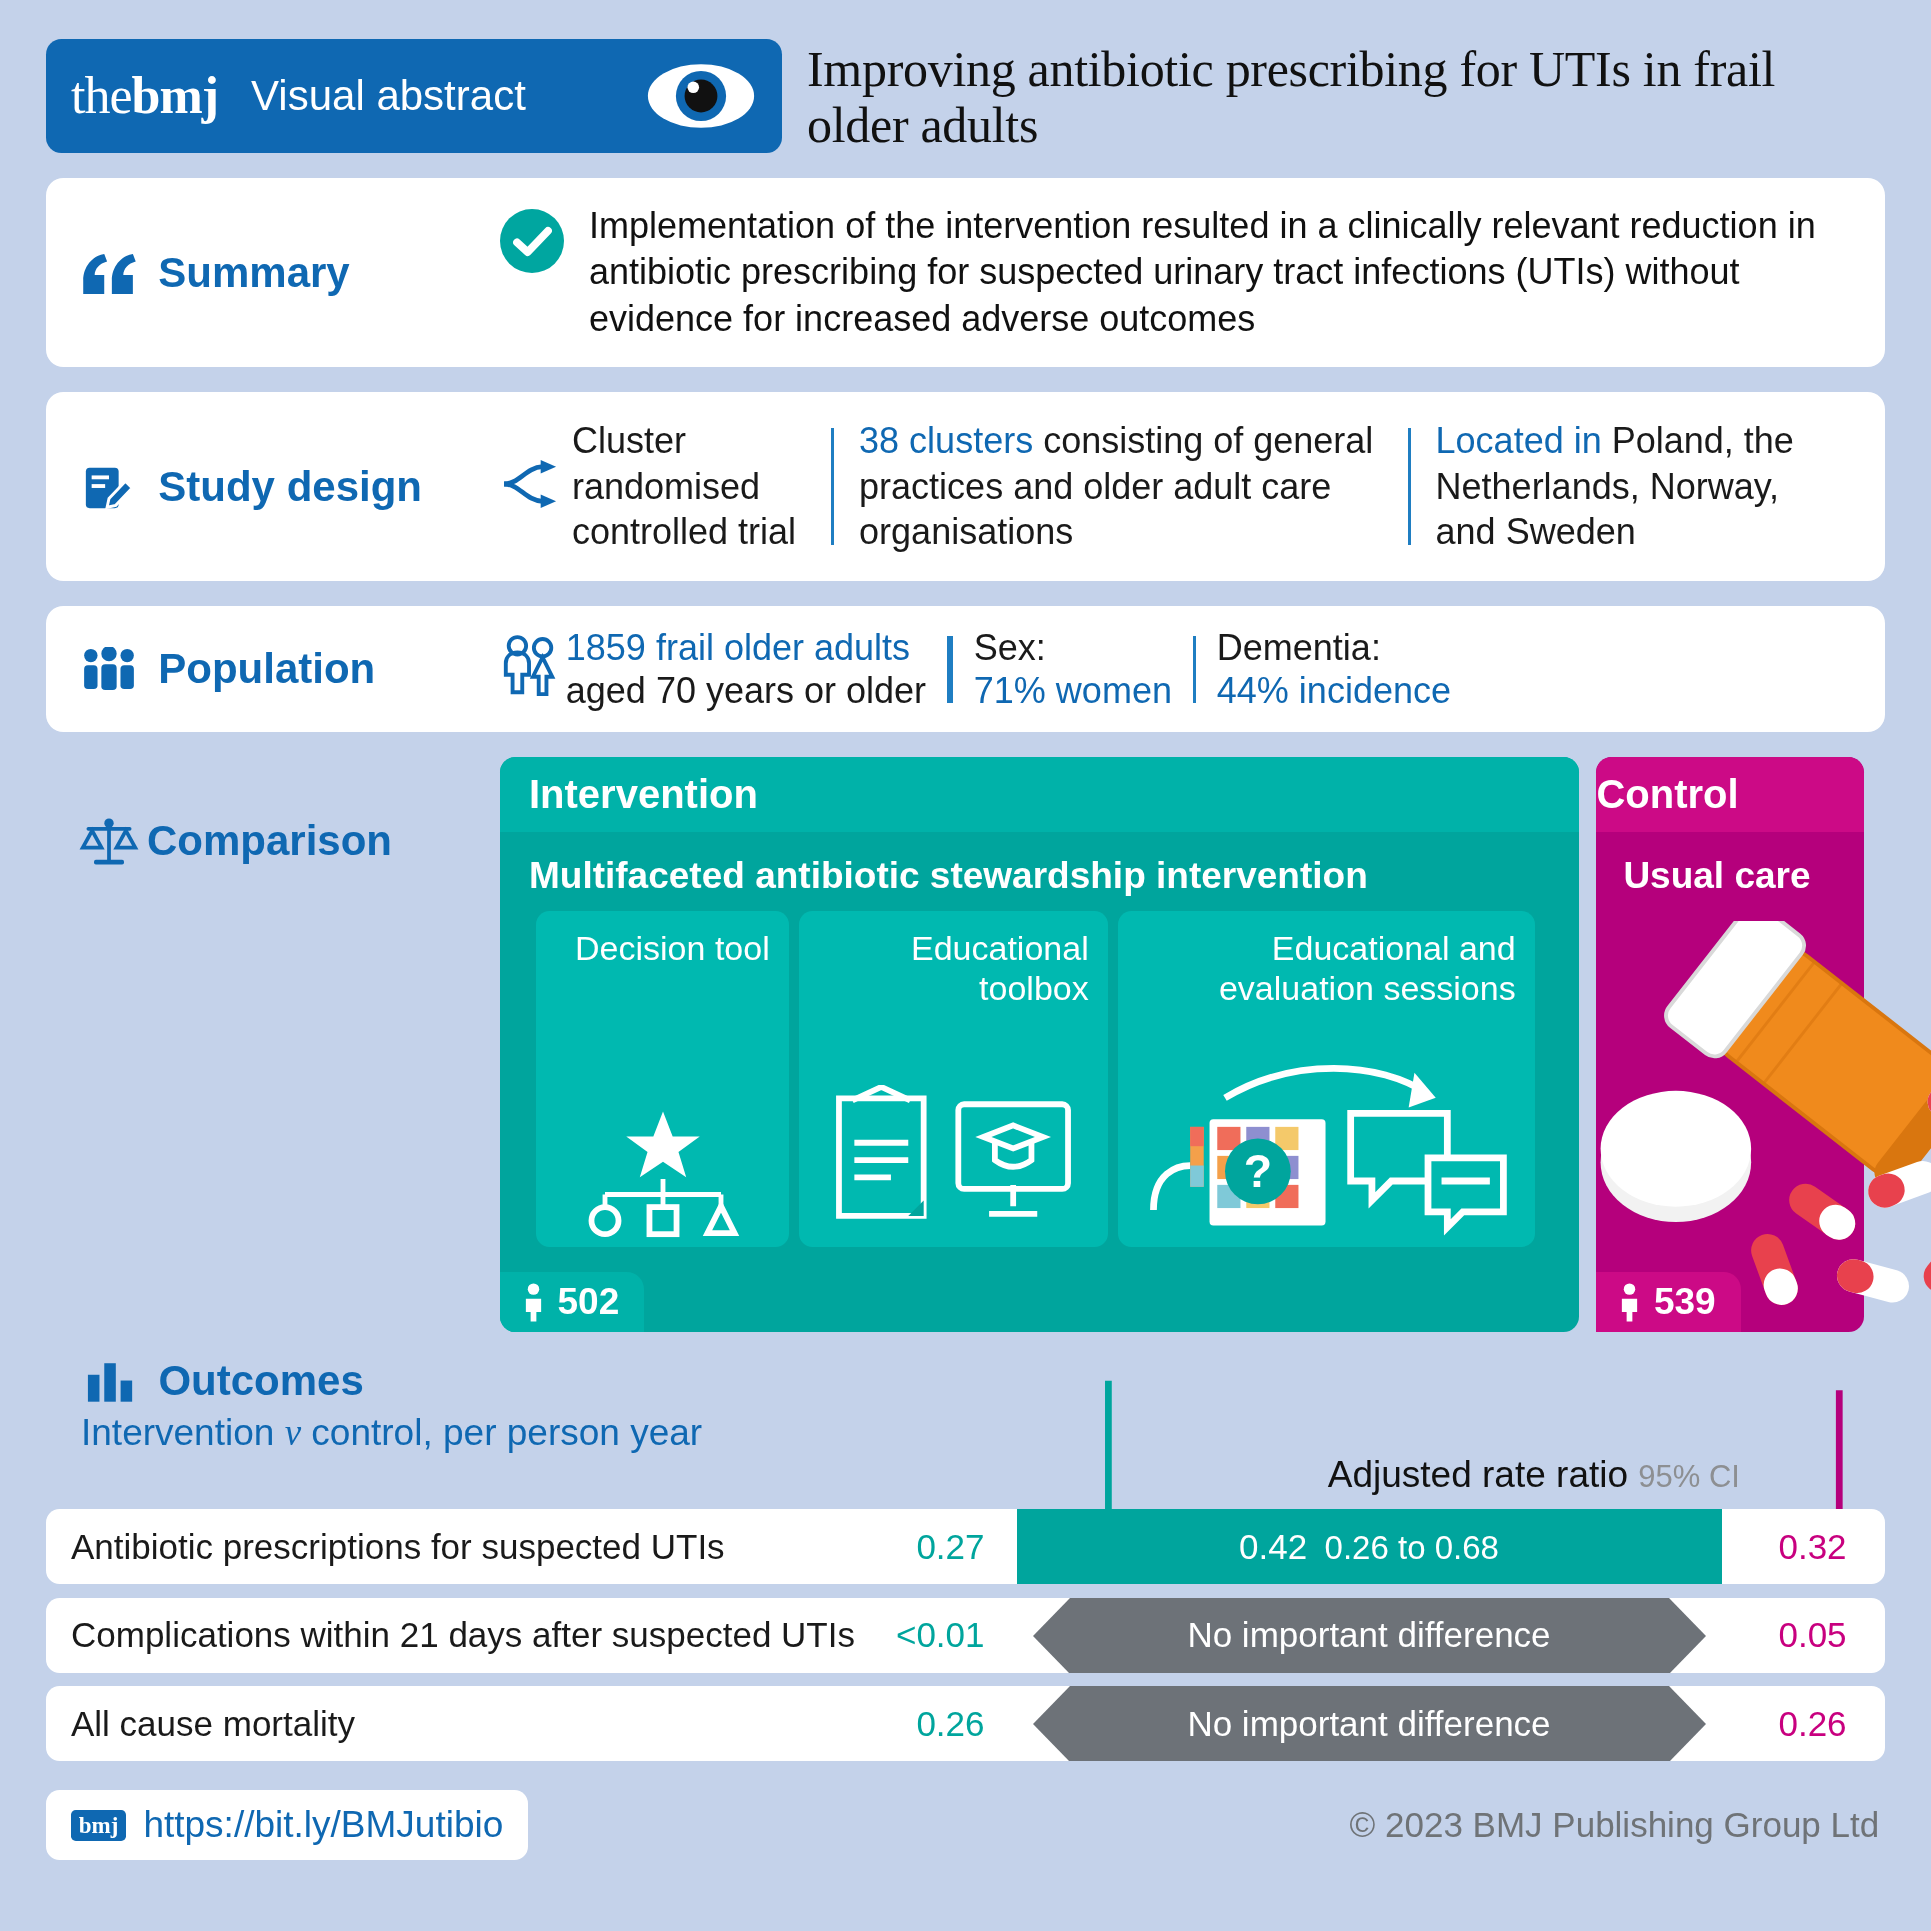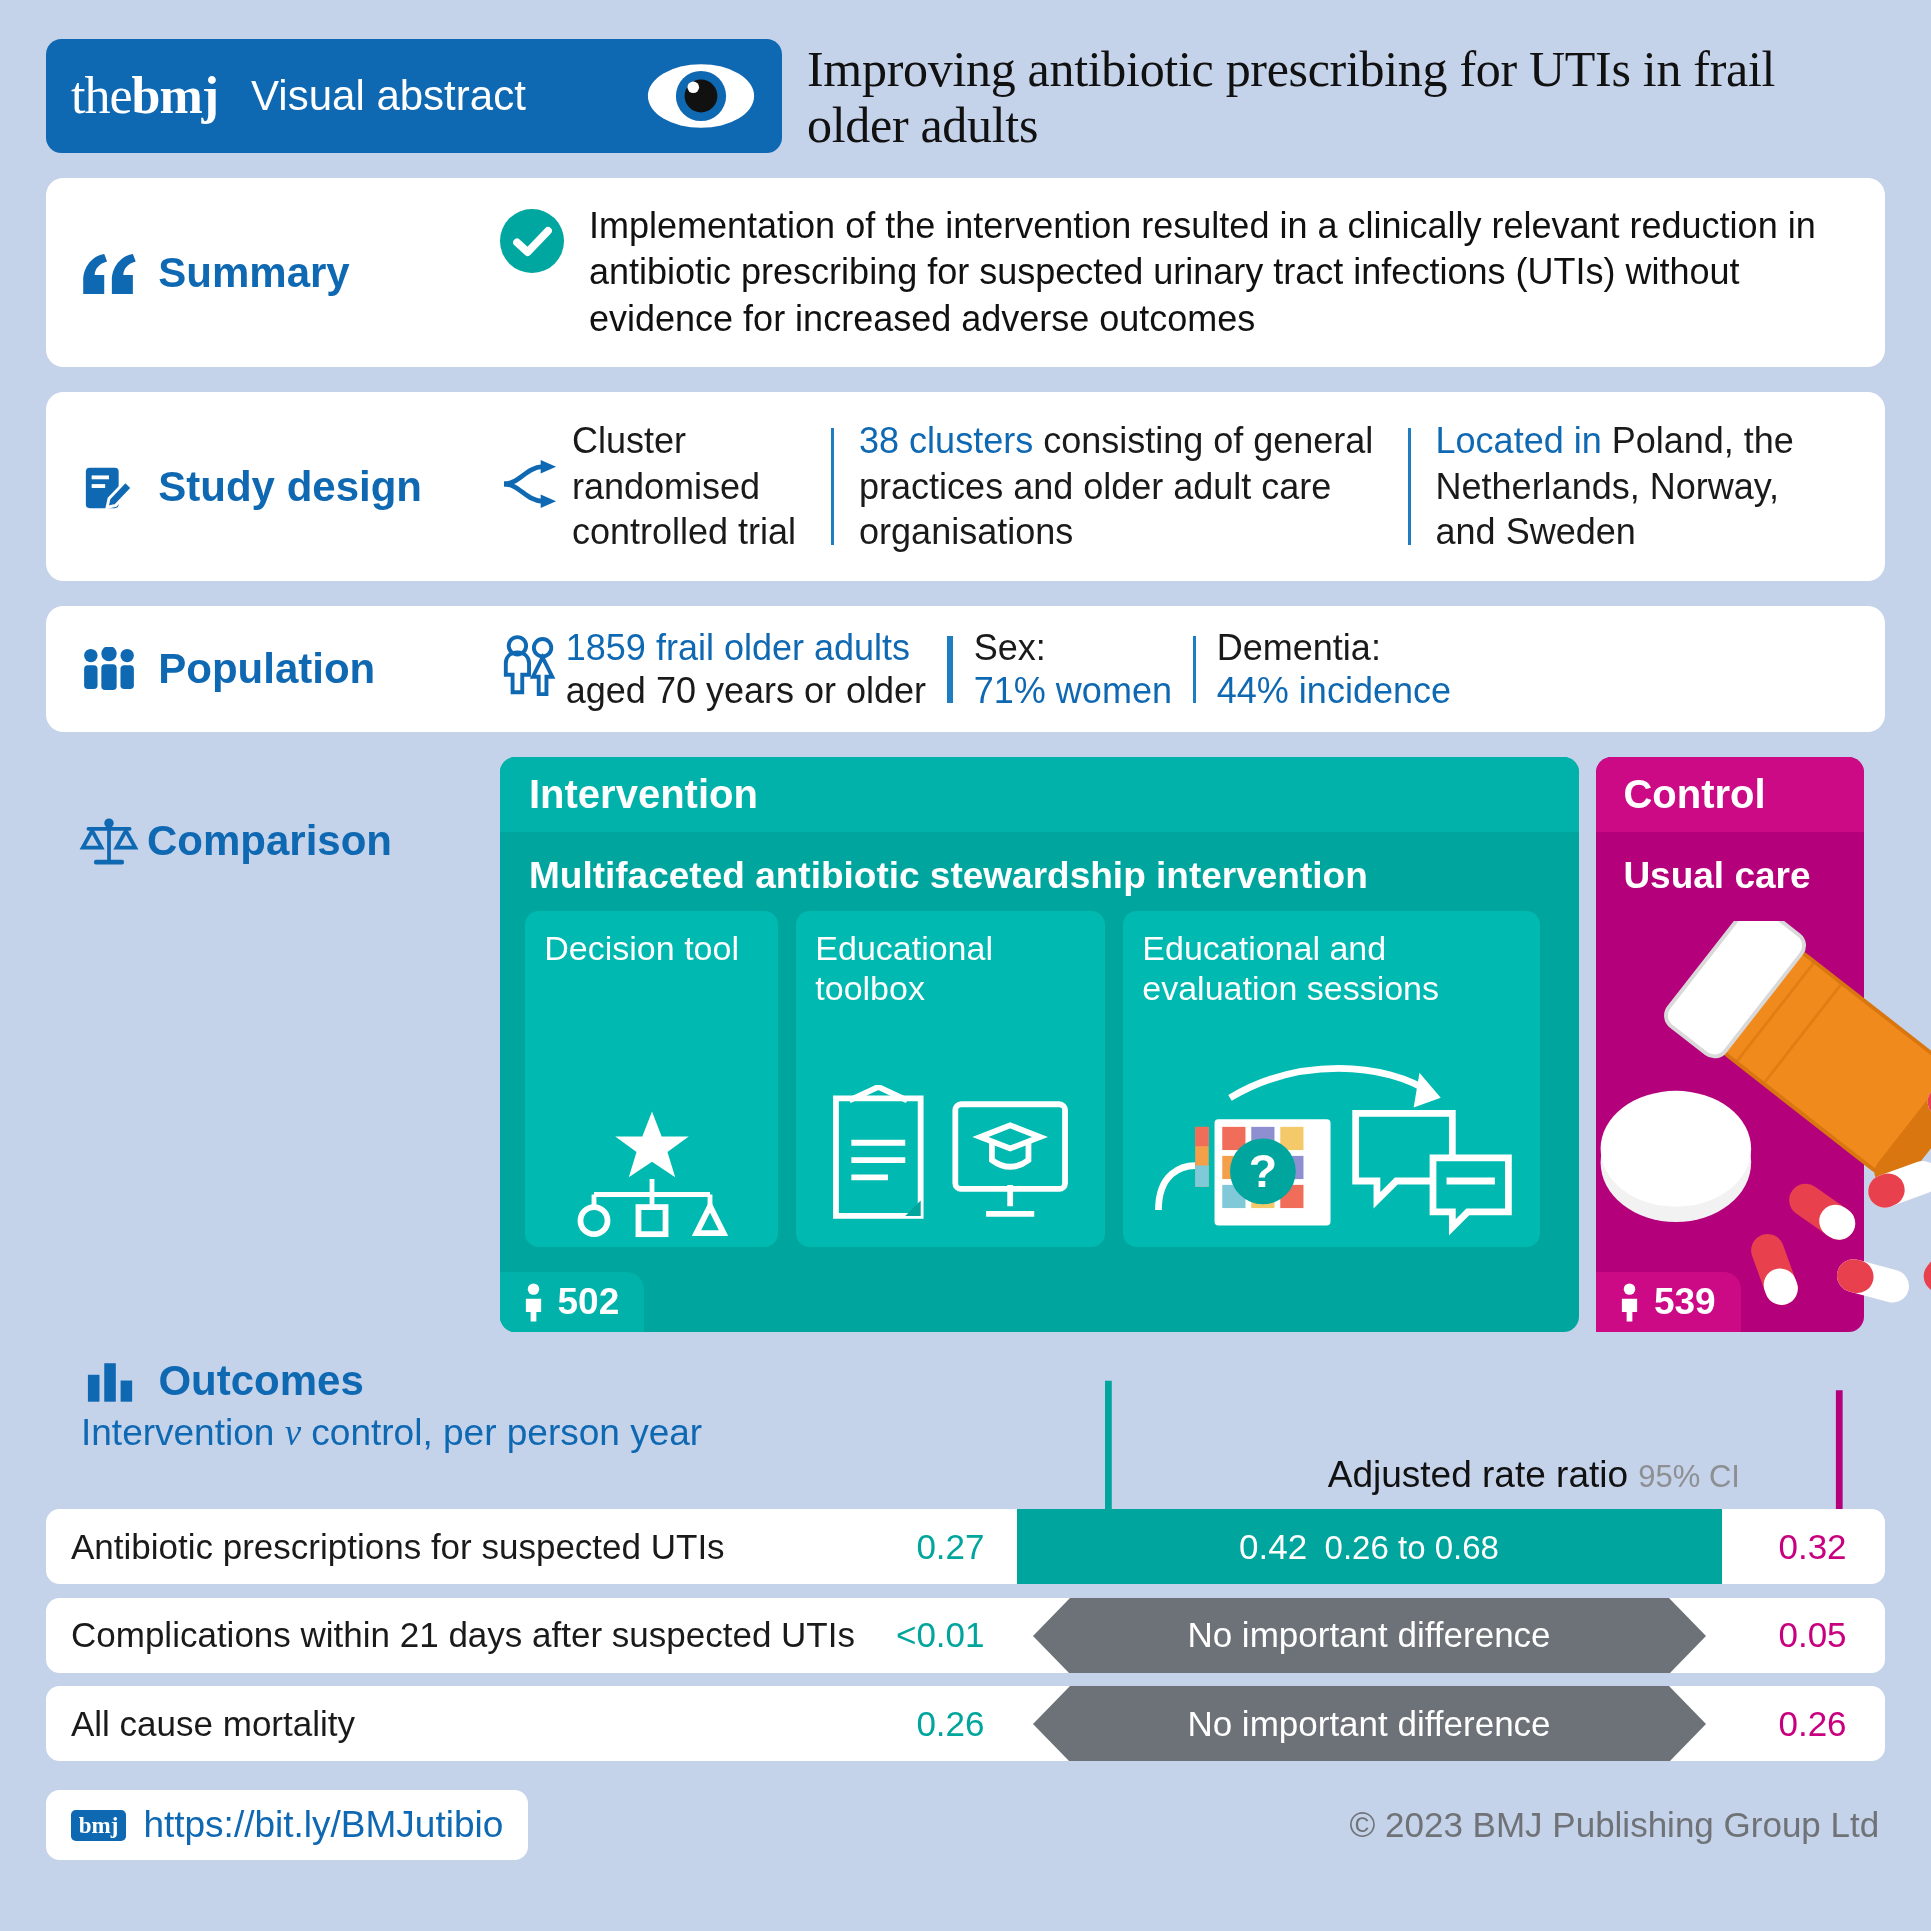--- a/index.html
+++ b/index.html
@@ -195,22 +195,23 @@
     font-weight: 700;
   }
   .interv-sub {
     color: #fff;
     font-size: 37px;
     font-weight: 700;
     padding: 23px 0 13.5px 29px;
   }
   .tiles {
     display: flex;
-    gap: 18px;
-    padding: 0 25px;
+    gap: 10px;
+    padding: 0 36px;
+    text-align: right;
   }
   .tile {
     background: #00b9b0;
     border-radius: 13.5px;
     box-sizing: border-box;
     padding: 17.4px 19.3px 9.7px 19.3px;
     color: #fff;
     position: relative;
   }
   .tile-1 { width: 253px; height: 336px; }
@@ -246,21 +247,20 @@
   .control-clip {
     position: absolute; inset: 0;
     border-radius: 15.4px;
     overflow: hidden;
   }
   .control-head {
     background: #cc0a86;
     height: 75px;
     display: flex;
     align-items: center;
-    padding-left: 27px;
     color: #fff;
     font-size: 40px;
     font-weight: 700;
     position: relative;
     border-top-left-radius: 15.4px;
     border-top-right-radius: 15.4px;
   }
   .control-sub {
     color: #fff;
     font-size: 37px;

